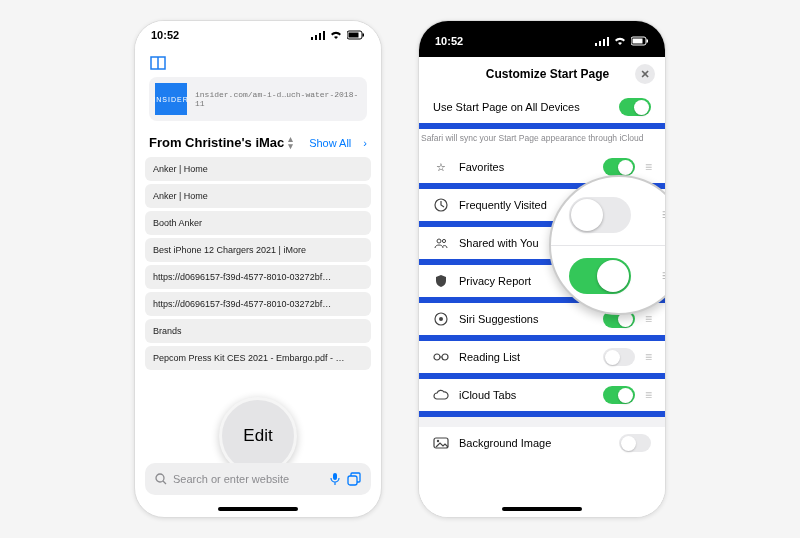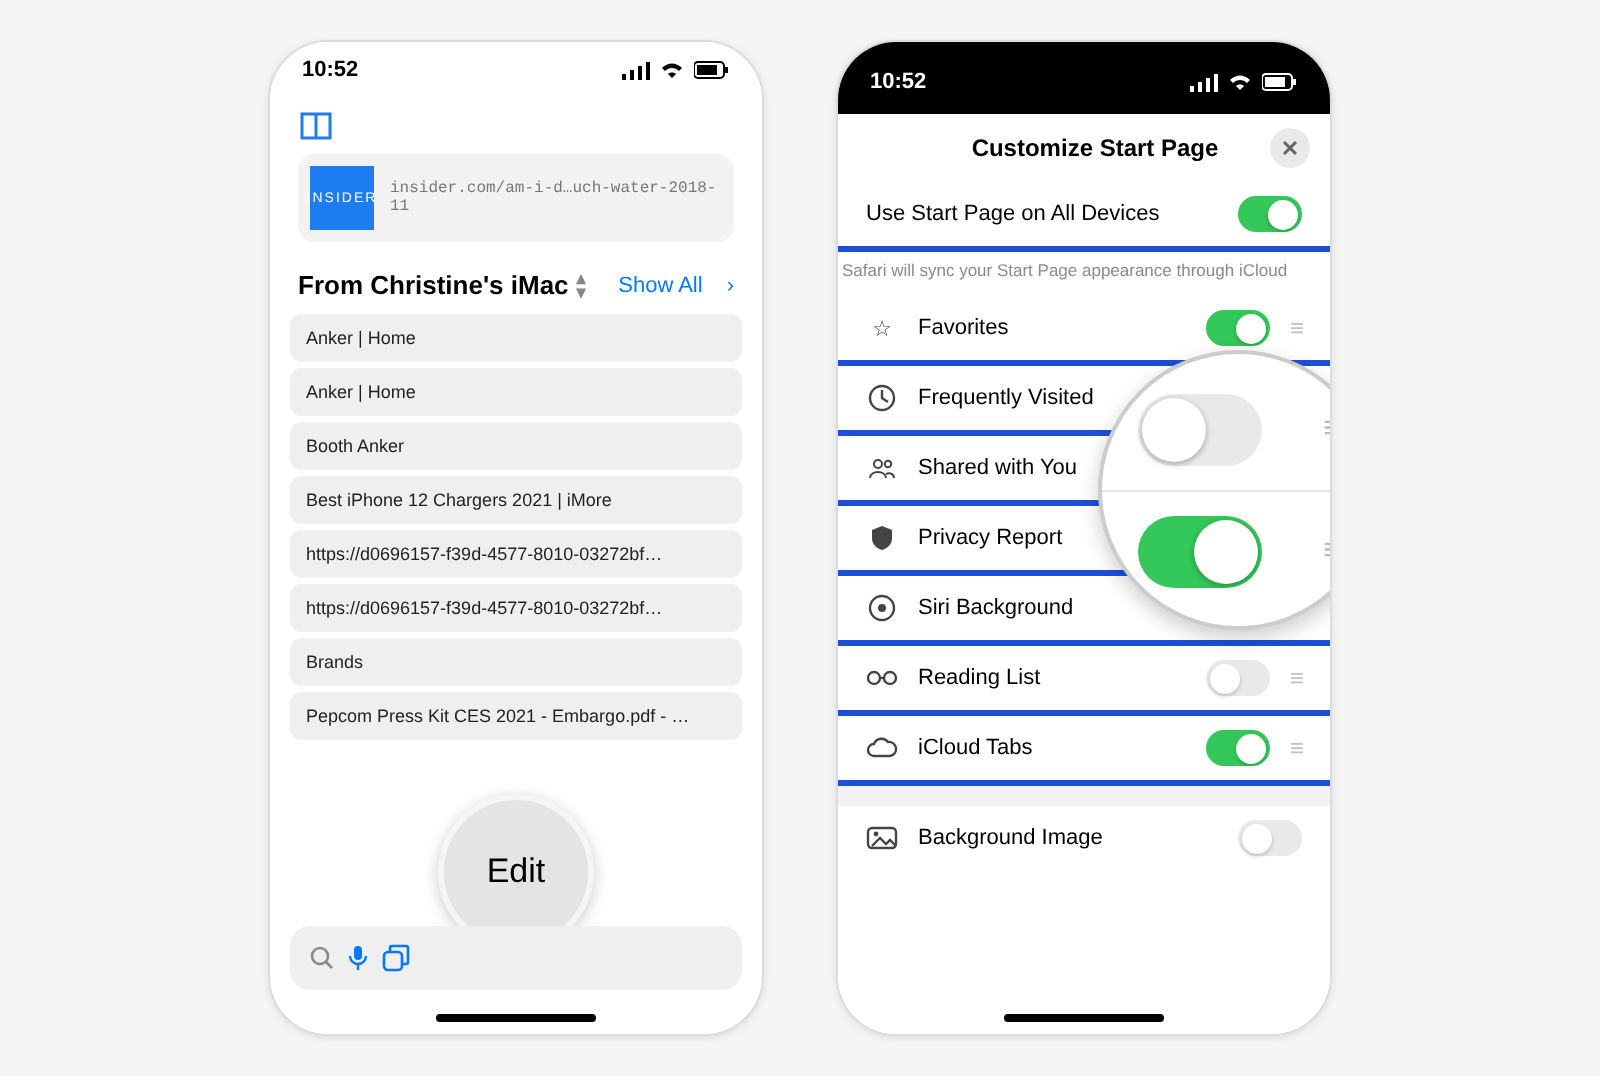--- a/index.html
+++ b/index.html
@@ -87,21 +87,21 @@
     position:absolute; top:36px; left:0; right:0; bottom:0;
     background:#fff; border-top-left-radius:12px; border-top-right-radius:12px;
   }
   .sheet-header { display:flex; align-items:center; justify-content:center;
     position:relative; height:34px; font-size:12px; font-weight:600;padding-left:11px;}
   .close-btn { position:absolute; right:10px; width:20px; height:20px;
     border-radius:50%; background:#e9e9eb; display:flex; align-items:center;
     justify-content:center; font-size:11px; color:#666;}
 
   .setting-row { display:flex; align-items:center; padding: 7px 14px;
-    font-size:11px; gap:10px; border-bottom:3px solid #1d4ed8;}
+    font-size:11px; gap:10px; border-bottom:6px solid #1d4ed8;}
   .setting-row:last-child { border-bottom:none; }
   .setting-row .label { flex:1; }
   .setting-row .grip { color:#c0c0c0; font-size:12px; letter-spacing:-1px;}
   .setting-icon { width:16px; display:flex; justify-content:center; color:#444;}
   .sub-note { font-size:8.5px; color:var(--text-sub); padding: 4px 2px 8px; line-height:1.2;}
 
   .switch {
     width:32px; height:18px; border-radius:10px; position:relative;
     background:var(--gray-off);
   }
@@ -191,20 +191,21 @@
 
   <div class="edit-bubble">
     <span>Edit</span>
   </div>
 
   <div class="url-bar">
     <svg width="12" height="12" viewBox="0 0 12 12">
         <circle cx="5" cy="5" r="4" fill="none" stroke="#8b8b8f" stroke-width="1.3"></circle>
         <line x1="8" y1="8" x2="11" y2="11" stroke="#8b8b8f" stroke-width="1.3"></line>
       </svg>
+    <span style="flex:1">Search or enter website</span>
     <svg class="voice-icon" width="12" height="14" viewBox="0 0 12 14">
         <rect x="4" y="1" width="4" height="7" rx="2" fill="#007aff"></rect>
         <path d="M2 6a4 4 0 008 0M6 10v3" fill="none" stroke="#007aff" stroke-width="1.2"></path>
       </svg>
     <svg class="tabs-icon" width="14" height="14" viewBox="0 0 14 14">
         <rect x="1" y="4" width="9" height="9" rx="2" fill="none" stroke="#007aff" stroke-width="1.3"></rect>
         <path d="M4 4V2a1 1 0 011-1h7a1 1 0 011 1v7a1 1 0 01-1 1h-2" fill="none" stroke="#007aff" stroke-width="1.3"></path>
       </svg>
   </div>
 
@@ -295,21 +296,21 @@
         </div>
       <span class="grip">≡</span>
     </div>
     <div class="setting-row">
       <span class="setting-icon">
         <svg width="14" height="14" viewBox="0 0 14 14">
             <circle cx="7" cy="7" r="6" fill="none" stroke="#444" stroke-width="1.2"></circle>
             <circle cx="7" cy="7" r="2" fill="#444"></circle>
           </svg>
       </span>
-      <span class="label">Siri Background</span>
+      <span class="label">Siri Suggestions</span>
       <div class="switch on">
           <div class="knob"></div>
         </div>
       <span class="grip">≡</span>
     </div>
     <div class="setting-row">
       <span class="setting-icon">
         <svg width="16" height="8" viewBox="0 0 16 8">
             <circle cx="4" cy="4" r="3" fill="none" stroke="#444" stroke-width="1.2"></circle>
             <circle cx="12" cy="4" r="3" fill="none" stroke="#444" stroke-width="1.2"></circle>

